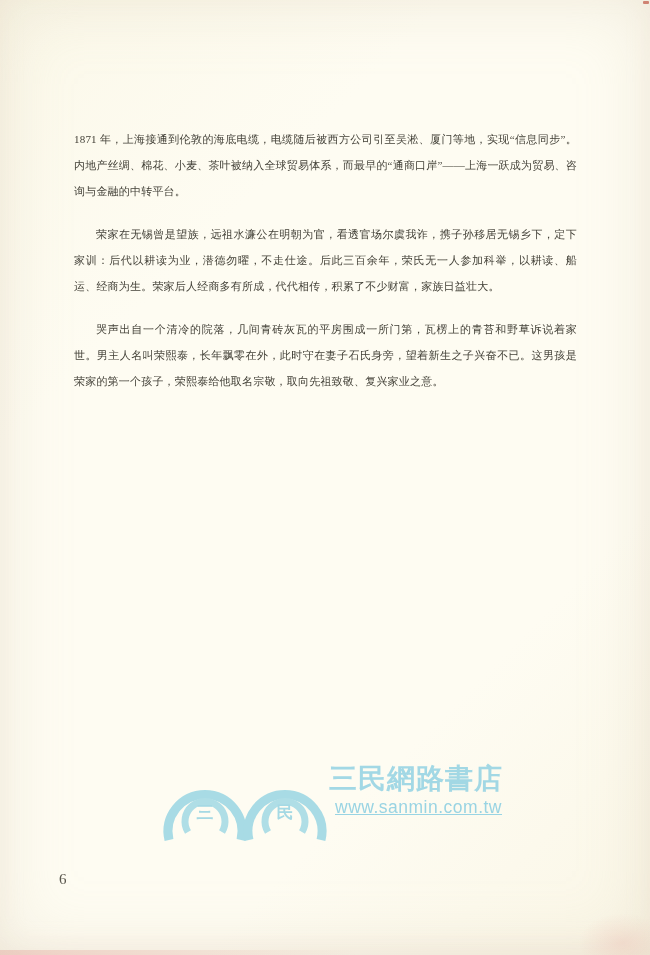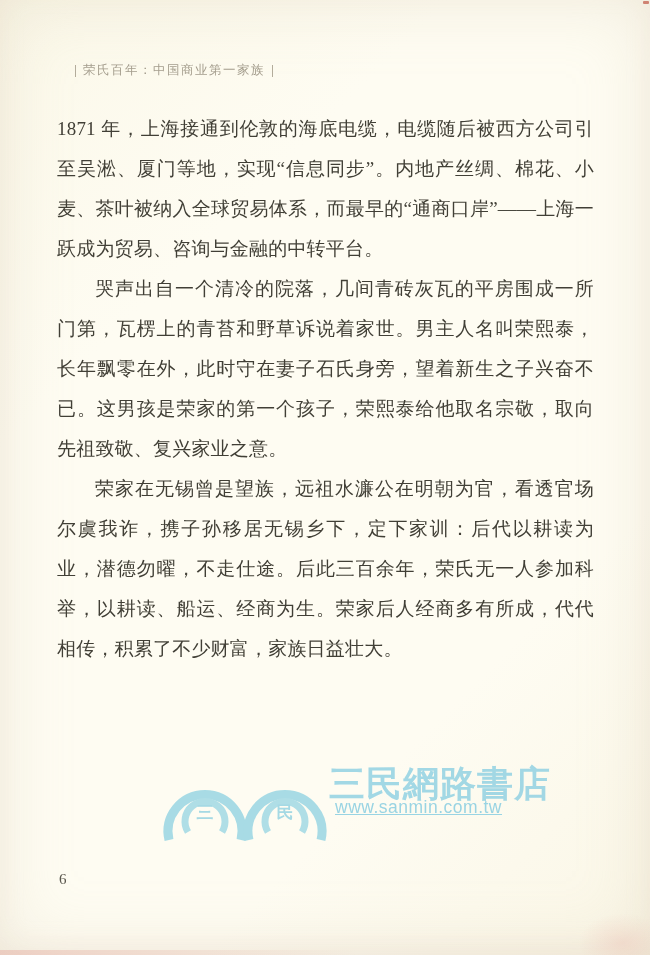--- a/index.html
+++ b/index.html
@@ -18,42 +18,42 @@
     display:inline-flex;align-items:center;gap:7px;
     color:#a49d8d;font-size:12.5px;letter-spacing:1.5px;
     white-space:nowrap;
   }
   .head-bar{width:1px;height:12px;background:#b3ac9b;}
   .body-text{
     position:absolute;top:109px;left:57px;width:537px;
     color:#413f36;
   }
   .para{
-    margin:0;
-    font-size:19px;
-    line-height:40px;
+    margin:17px;
+    font-size:11px;
+    line-height:26px;
     text-align:justify;
     text-justify:inter-ideograph;
     letter-spacing:.2px;
   }
   .para.indent{text-indent:2em;}
   .page-number{
     position:absolute;left:59px;top:871px;
     font-size:15px;color:#5a574d;letter-spacing:.5px;
   }
   
   .watermark{
     position:absolute;left:0;top:0;width:100%;height:100%;
     pointer-events:none;z-index:1;
   }
   .body-text,.running-head,.page-number{z-index:2;}
   .wm-logos{position:absolute;left:158px;top:766px;opacity:.62;}
   .wm-store{
     position:absolute;left:329px;top:760px;
-    font-size:36px;font-weight:bold;letter-spacing:1px;
+    font-size:28px;font-weight:bold;letter-spacing:1px;
     color:#93d2e3;opacity:.85;white-space:nowrap;
     font-family:"Liberation Serif","DejaVu Serif",serif;
   }
   .wm-url{
     position:absolute;left:335px;top:797px;
     font-size:17.5px;letter-spacing:.5px;
     color:#8fd0e2;opacity:.9;white-space:nowrap;
     font-family:"Liberation Sans","DejaVu Sans",sans-serif;
     text-decoration:underline;
   }
@@ -69,45 +69,40 @@
   .corner-blush{
     position:absolute;right:-18px;bottom:-18px;width:90px;height:60px;
     background:radial-gradient(closest-side,rgba(235,180,170,.30),rgba(235,180,170,0));
   }
 </style>
 </head>
 <body>
 
 <div class="page">
 
-  <div class="running-head">
-    <span class="head-bar"></span>
-    <span>荣氏百年：中国商业第一家族</span>
-    <span class="head-bar"></span>
-  </div>
 
   <div class="watermark">
     <svg class="wm-logos" width="176" height="96" viewBox="0 0 176 96">
 
       <path d="M 11,74 A 37,37 0 1 1 83,74" fill="none" stroke="#74c8de" stroke-width="9"></path>
       <path d="M 30,66 A 20,20 0 1 1 64,66" fill="none" stroke="#7fcce0" stroke-width="7"></path>
       <text x="47" y="52" text-anchor="middle" font-size="17" fill="#6fc5dc" font-weight="bold">三</text>
 
       <path d="M 91,74 A 37,37 0 1 1 163,74" fill="none" stroke="#74c8de" stroke-width="9"></path>
       <path d="M 110,66 A 20,20 0 1 1 144,66" fill="none" stroke="#7fcce0" stroke-width="7"></path>
       <text x="127" y="52" text-anchor="middle" font-size="17" fill="#6fc5dc" font-weight="bold">民</text>
     </svg>
     <div class="wm-store">三民網路書店</div>
     <div class="wm-url">www.sanmin.com.tw</div>
   </div>
 
   <div class="body-text">
       <p class="para">1871 年，上海接通到伦敦的海底电缆，电缆随后被西方公司引至吴淞、厦门等地，实现“信息同步”。内地产丝绸、棉花、小麦、茶叶被纳入全球贸易体系，而最早的“通商口岸”——上海一跃成为贸易、咨询与金融的中转平台。</p>
+      <p class="para indent">荣家在无锡曾是望族，远祖水濂公在明朝为官，看透官场尔虞我诈，携子孙移居无锡乡下，定下家训：后代以耕读为业，潜德勿曜，不走仕途。后此三百余年，荣氏无一人参加科举，以耕读、船运、经商为生。荣家后人经商多有所成，代代相传，积累了不少财富，家族日益壮大。</p>
       <p class="para indent">哭声出自一个清冷的院落，几间青砖灰瓦的平房围成一所门第，瓦楞上的青苔和野草诉说着家世。男主人名叫荣熙泰，长年飘零在外，此时守在妻子石氏身旁，望着新生之子兴奋不已。这男孩是荣家的第一个孩子，荣熙泰给他取名宗敬，取向先祖致敬、复兴家业之意。</p>
-      <p class="para indent">荣家在无锡曾是望族，远祖水濂公在明朝为官，看透官场尔虞我诈，携子孙移居无锡乡下，定下家训：后代以耕读为业，潜德勿曜，不走仕途。后此三百余年，荣氏无一人参加科举，以耕读、船运、经商为生。荣家后人经商多有所成，代代相传，积累了不少财富，家族日益壮大。</p>
     </div>
 
   <div class="page-number">6</div>
 
   <div class="speck-top-right"></div>
   <div class="edge-bottom"></div>
   <div class="corner-blush"></div>
 
 </div>
 

